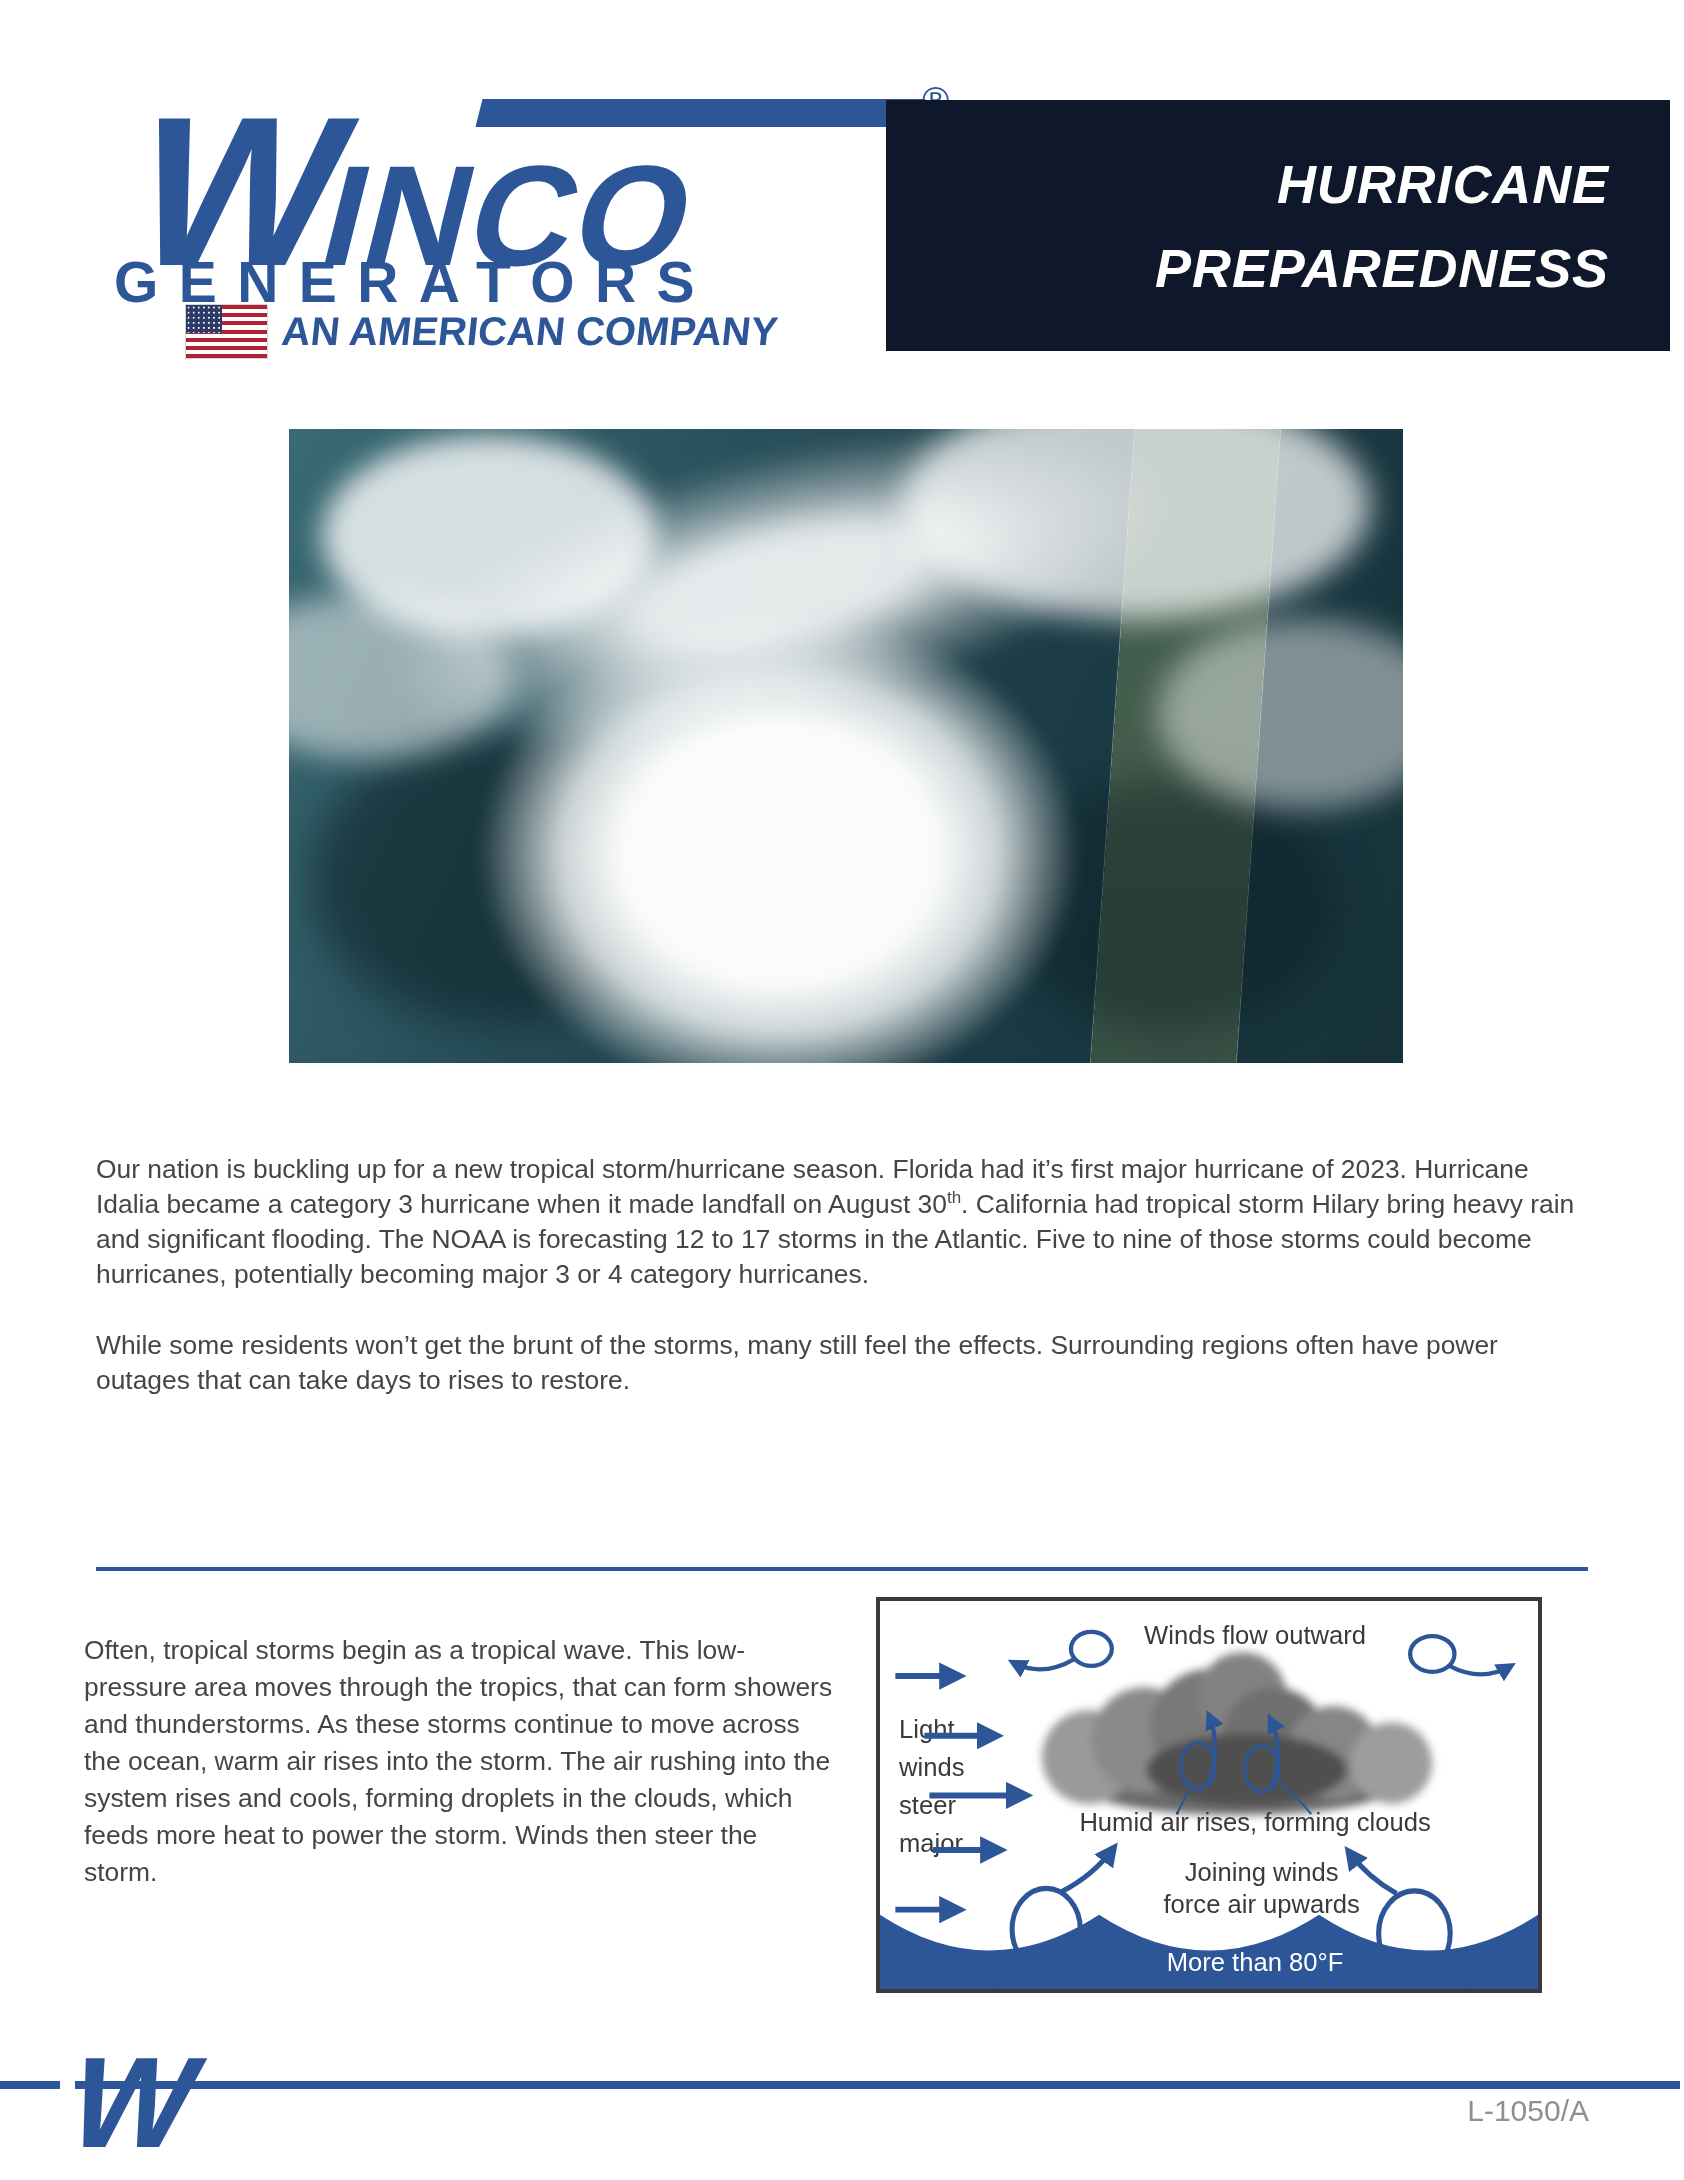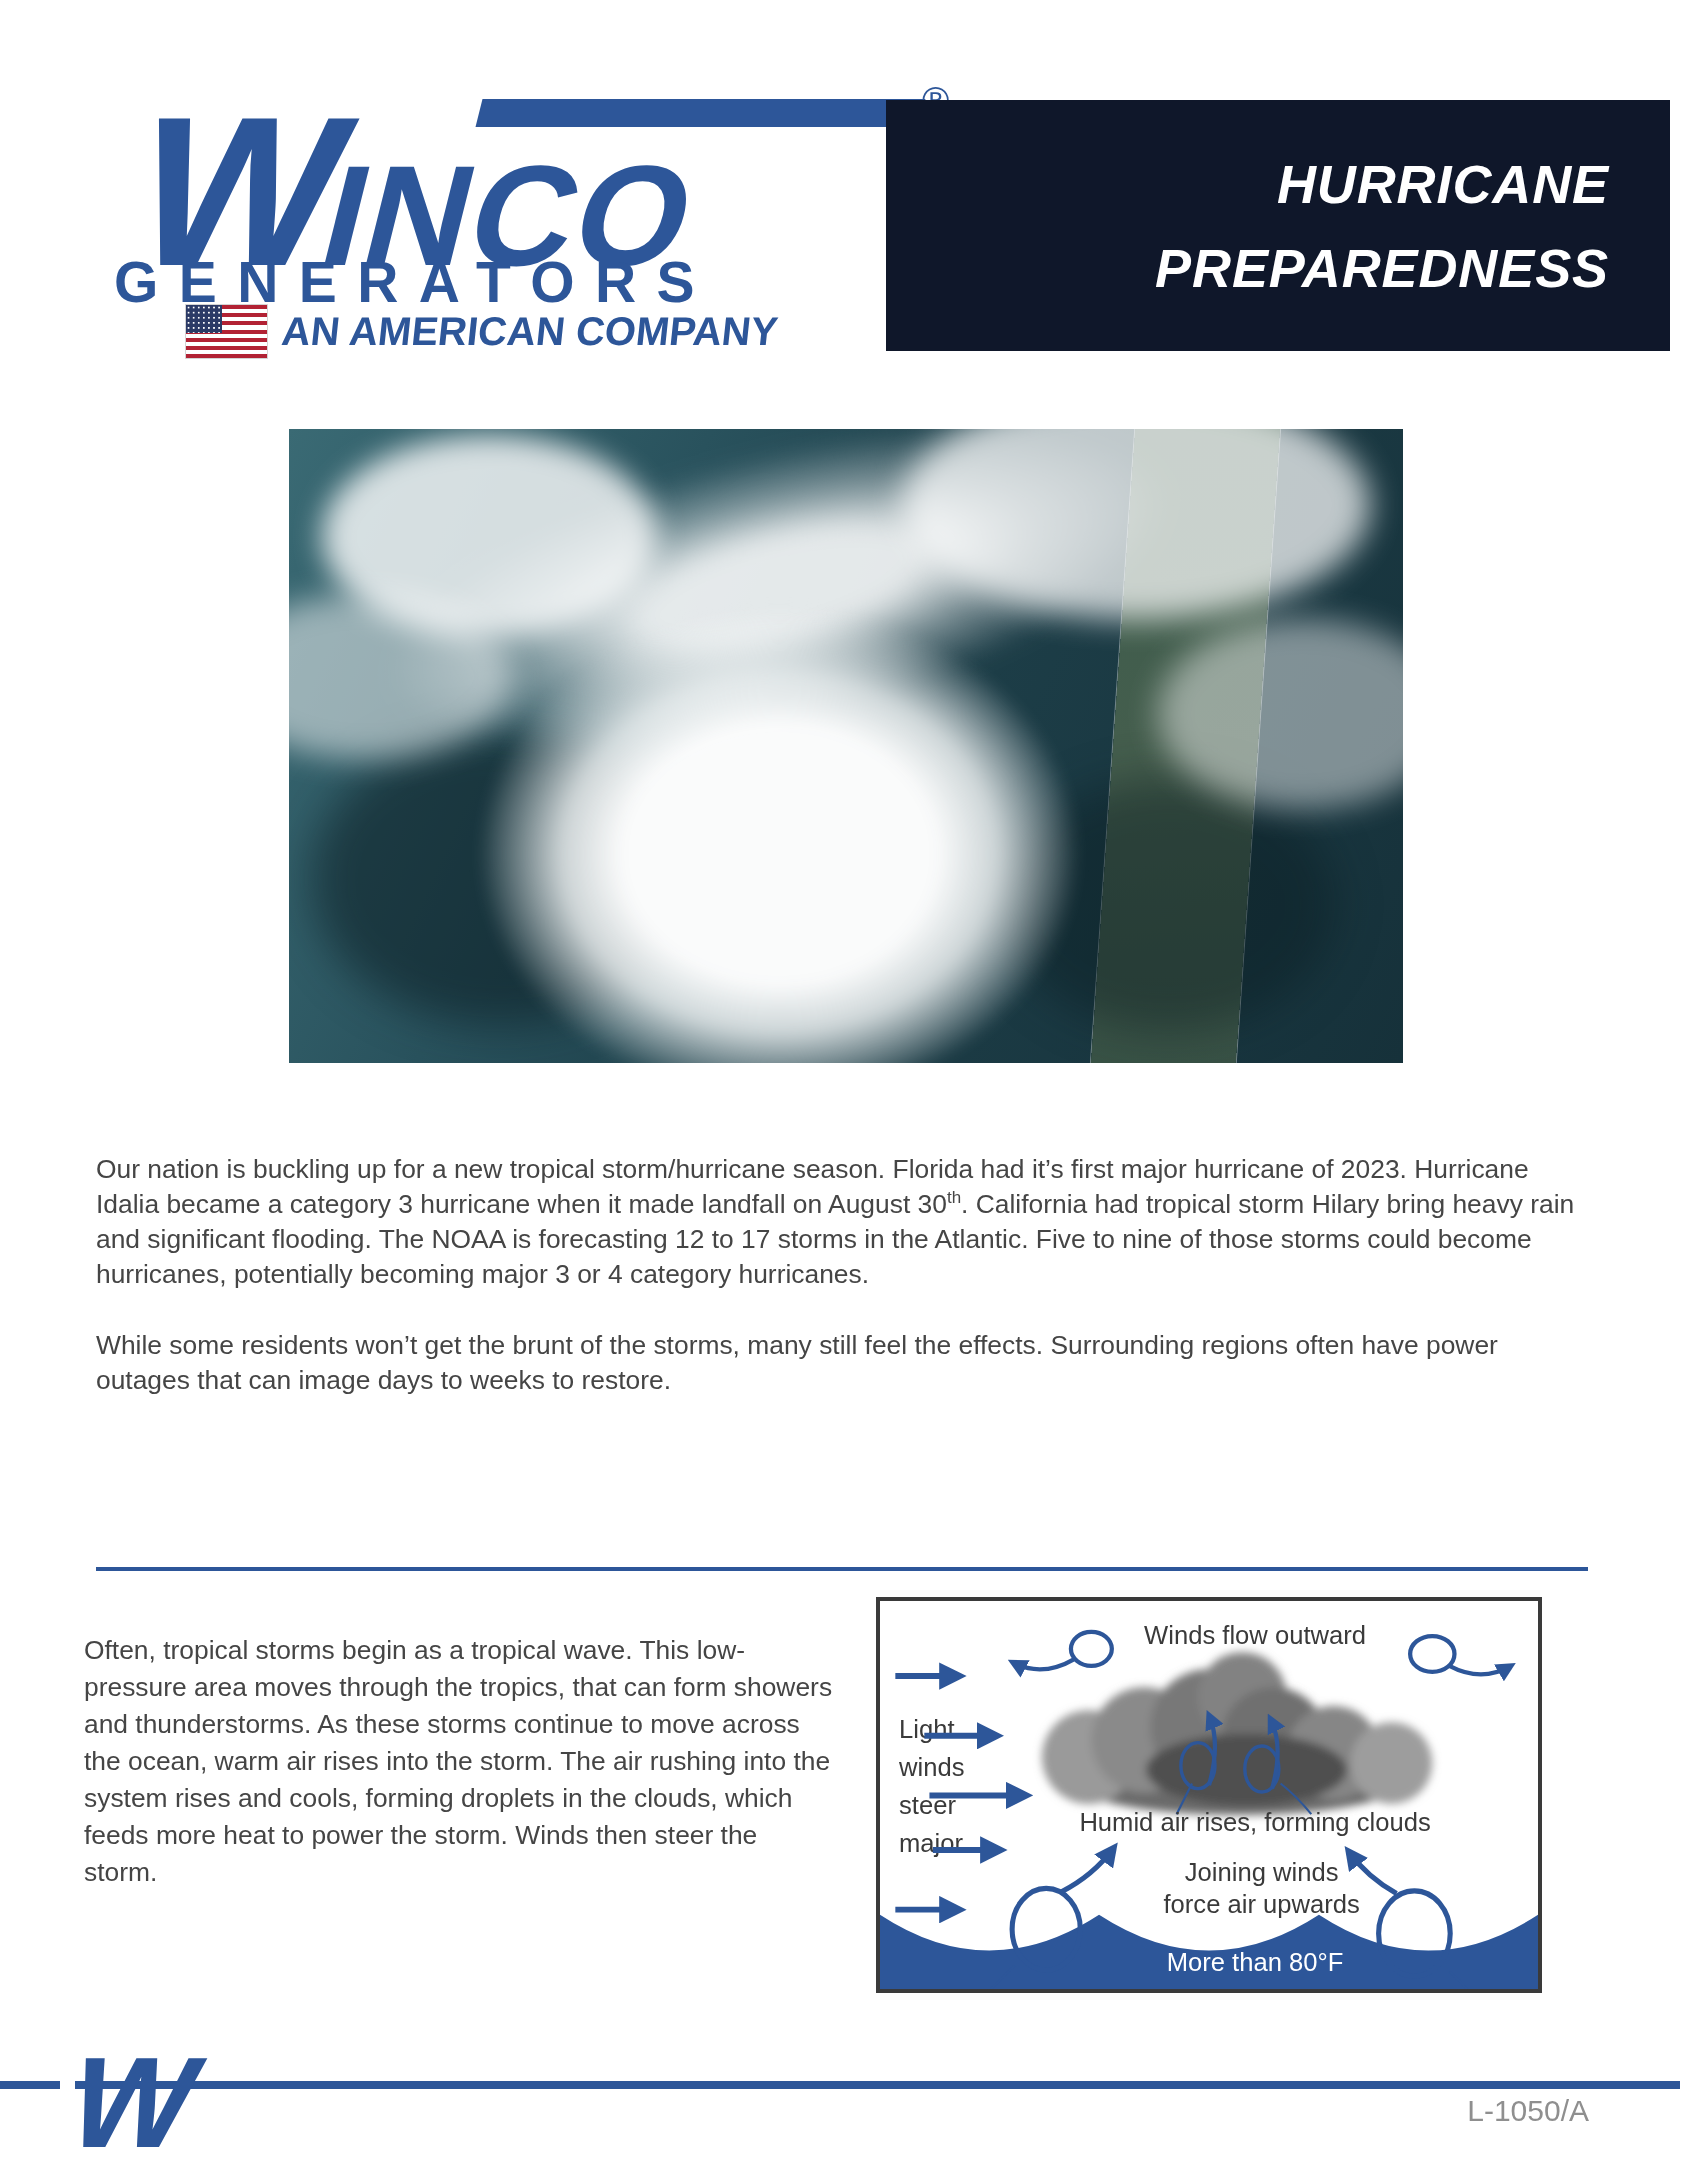--- a/index.html
+++ b/index.html
@@ -101,21 +101,21 @@
     <div class="blob arm"></div>
     <div class="blob cl1"></div>
     <div class="blob cl2"></div>
     <div class="blob cl3"></div>
     <div class="blob cl4"></div>
     <div class="blob storm"></div>
   </div>
 
   <div class="intro">
     <p><span>Our nation is buckling up for a new tropical storm/hurricane season. Florida had it’s first major hurricane of 2023. Hurricane Idalia became a category 3 hurricane when it made landfall on August 30</span><sup>th</sup><span>. California had tropical storm Hilary bring heavy rain and significant flooding. The NOAA is forecasting 12 to 17 storms in the Atlantic. Five to nine of those storms could become hurricanes, potentially becoming major 3 or 4 category hurricanes.</span></p>
-    <p>While some residents won’t get the brunt of the storms, many still feel the effects. Surrounding regions often have power outages that can image days to weeks to restore.</p>
+    <p>While some residents won’t get the brunt of the storms, many still feel the effects. Surrounding regions often have power outages that can take days to rises to restore.</p>
   </div>
 
   <div class="section-rule"></div>
   <p class="section-body">Often, tropical storms begin as a tropical wave. This low-pressure area moves through the tropics, that can form showers and thunderstorms. As these storms continue to move across the ocean, warm air rises into the storm. The air rushing into the system rises and cools, forming droplets in the clouds, which feeds more heat to power the storm. Winds then steer the storm.</p>
 
   <div class="diagram">
     <div class="dg-label dg-left">
       <div>Light</div>
       <div>winds</div>
       <div>steer</div>

